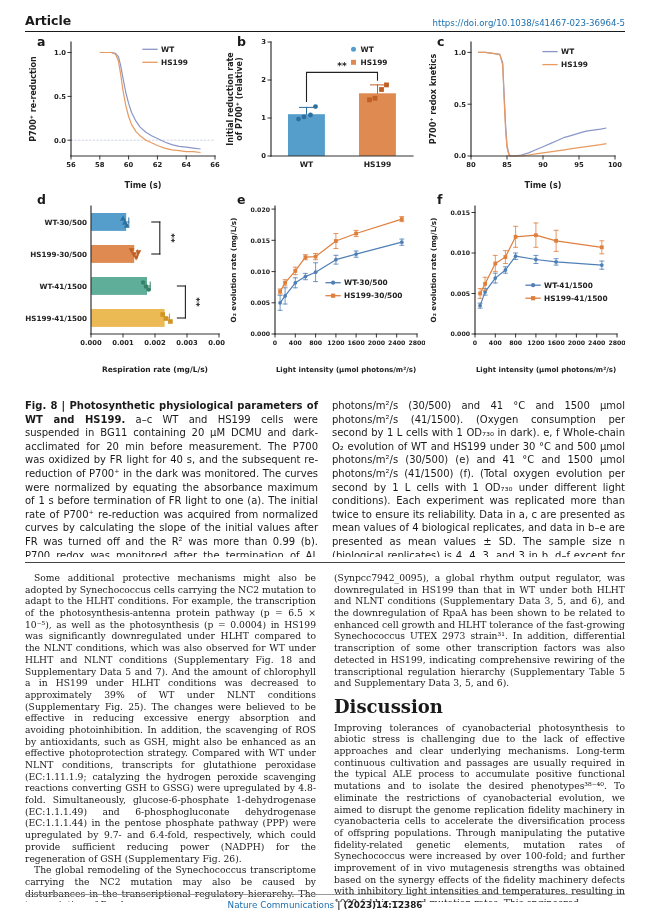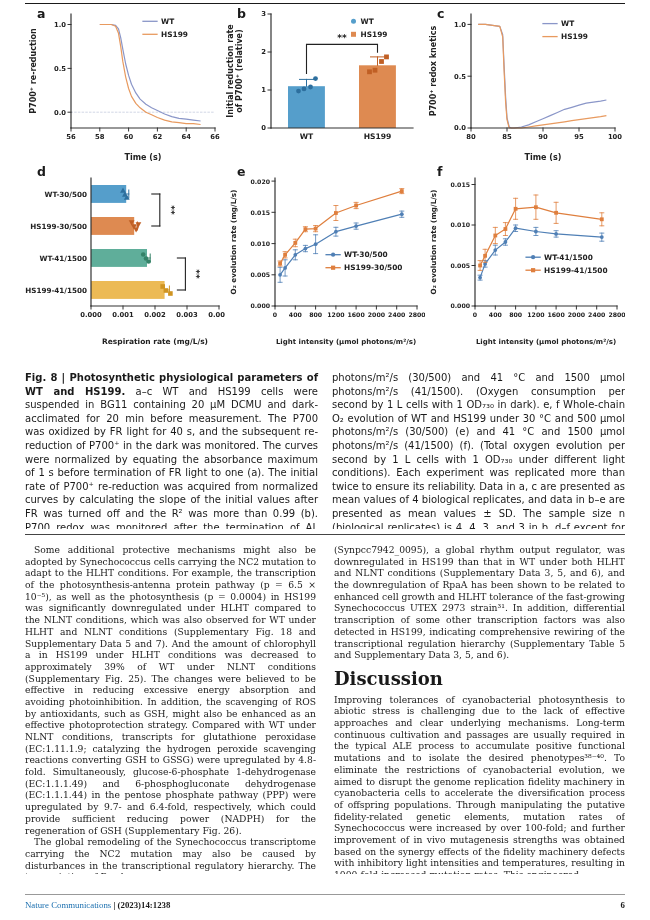--- a/index.html
+++ b/index.html
@@ -21,30 +21,34 @@
   .cap-col{width:50%;margin:0;}
   .mid-rule{border-top:1px solid #444;margin:5px 0 9px 0;}
   .body-cols{display:flex;gap:18px;font-size:9.2px;line-height:1.27;text-align:justify;
              height:330px;overflow:hidden;}
   .col{width:50%;}
   .col p{margin:0 0 0 0;}
   .col p.indent{text-indent:9px;}
   .col h2{font-size:18px;margin:7px 0 3px 0;font-weight:bold;}
   footer{position:absolute;left:25px;right:25px;bottom:10px;font-family:"DejaVu Sans",sans-serif;font-size:8.8px;}
   .foot-rule{border-top:1px solid #999;margin-bottom:5px;}
-  .frow{display:flex;justify-content:space-between;font-family:Liberation Serif, serif;}
+  .frow{display:flex;justify-content:center;}
   .jname{color:#1b6faf;}
   .fcite{font-weight:bold;}
   .fpage{font-weight:bold;}
 </style>
 </head>
 <body>
 
 <div class="page">
 
+  <header>
+    <span class="article">Article</span>
+    <a class="doi" href="#">https://doi.org/10.1038/s41467-023-36964-5</a>
+  </header>
   <div class="rule top-rule"></div>
 
   <section>
     <div class="panels">
       <div class="panel">
         <span class="plabel">a</span>
         <svg viewBox="0 0 200 158" width="200" height="158">
             <line x1="46.0" y1="106.2" x2="190.0" y2="106.2" stroke="#c5cbde" stroke-width="0.8" stroke-dasharray="1.5,2.2" stroke-linecap="square"></line>
             <polyline points="74.8,18.5 86.3,18.5 90.6,19.4 93.5,22.9 95.7,31.7 97.8,43.1 100.7,58.0 103.6,69.4 106.5,78.2 110.8,86.9 115.1,93.1 120.9,98.3 126.6,101.8 132.4,104.5 139.6,108.0 146.8,110.6 154.0,112.4 161.2,113.2 168.4,114.1 175.6,115.0" fill="none" stroke="#8a96c8" stroke-width="1.2" stroke-linejoin="round"></polyline>
             <polyline points="74.8,18.5 86.3,18.5 90.6,20.3 93.5,27.3 95.7,40.4 97.8,55.4 100.7,71.1 103.6,82.5 106.5,90.4 110.8,97.4 115.1,101.8 120.9,106.2 126.6,108.8 132.4,111.5 139.6,114.1 146.8,115.9 154.0,116.7 161.2,117.6 168.4,117.6 175.6,118.5" fill="none" stroke="#e89a5f" stroke-width="1.2" stroke-linejoin="round"></polyline>

